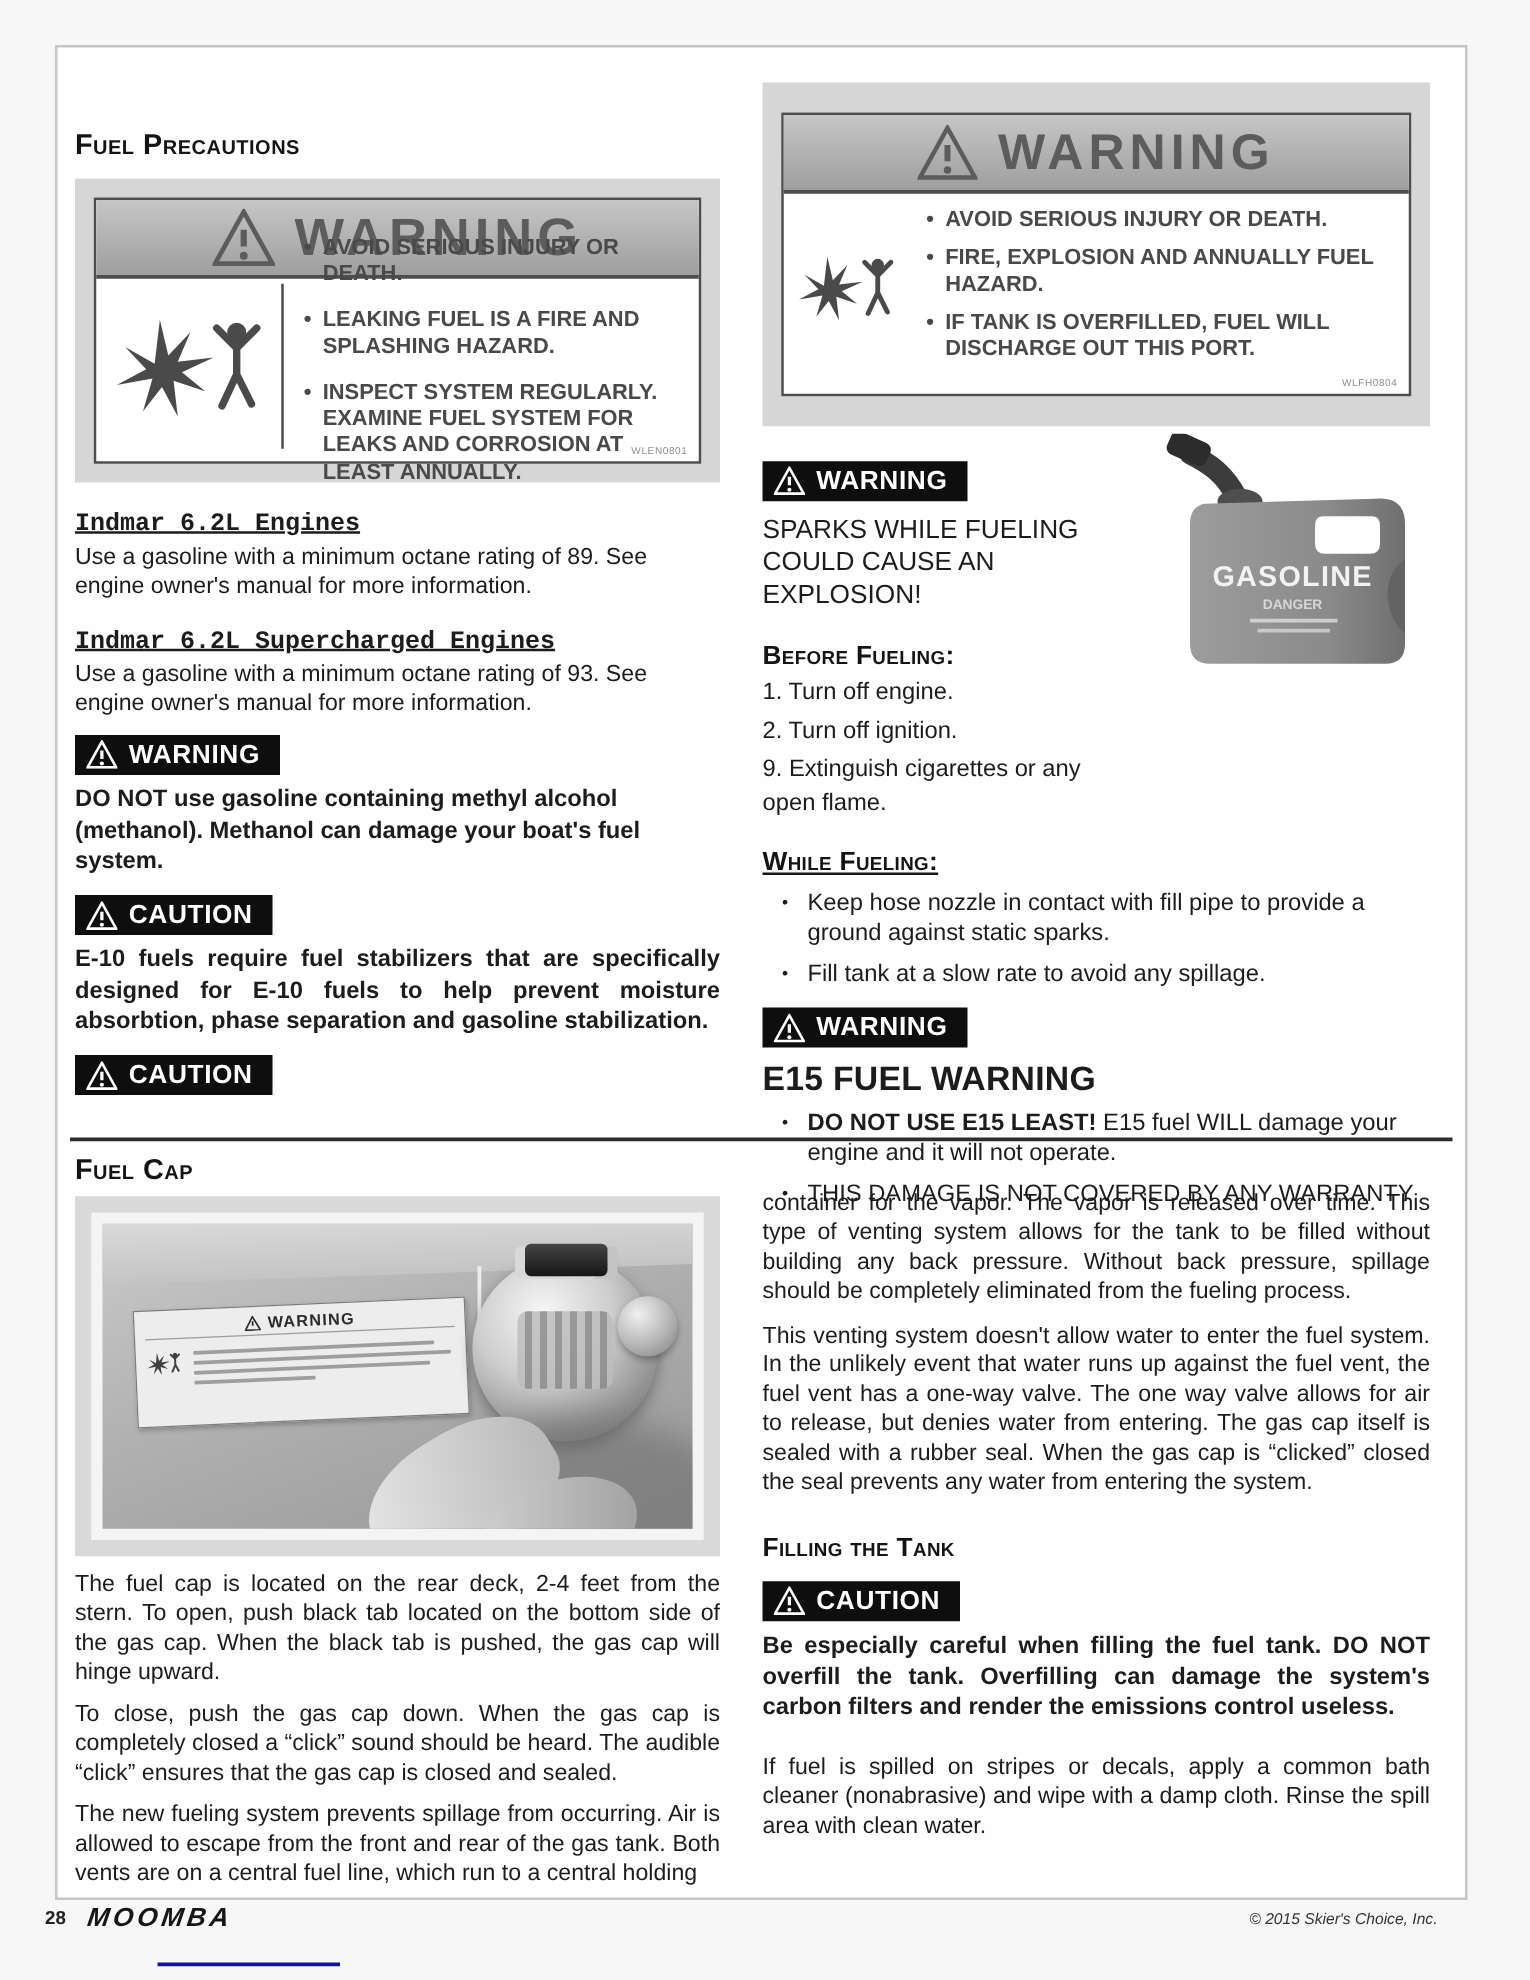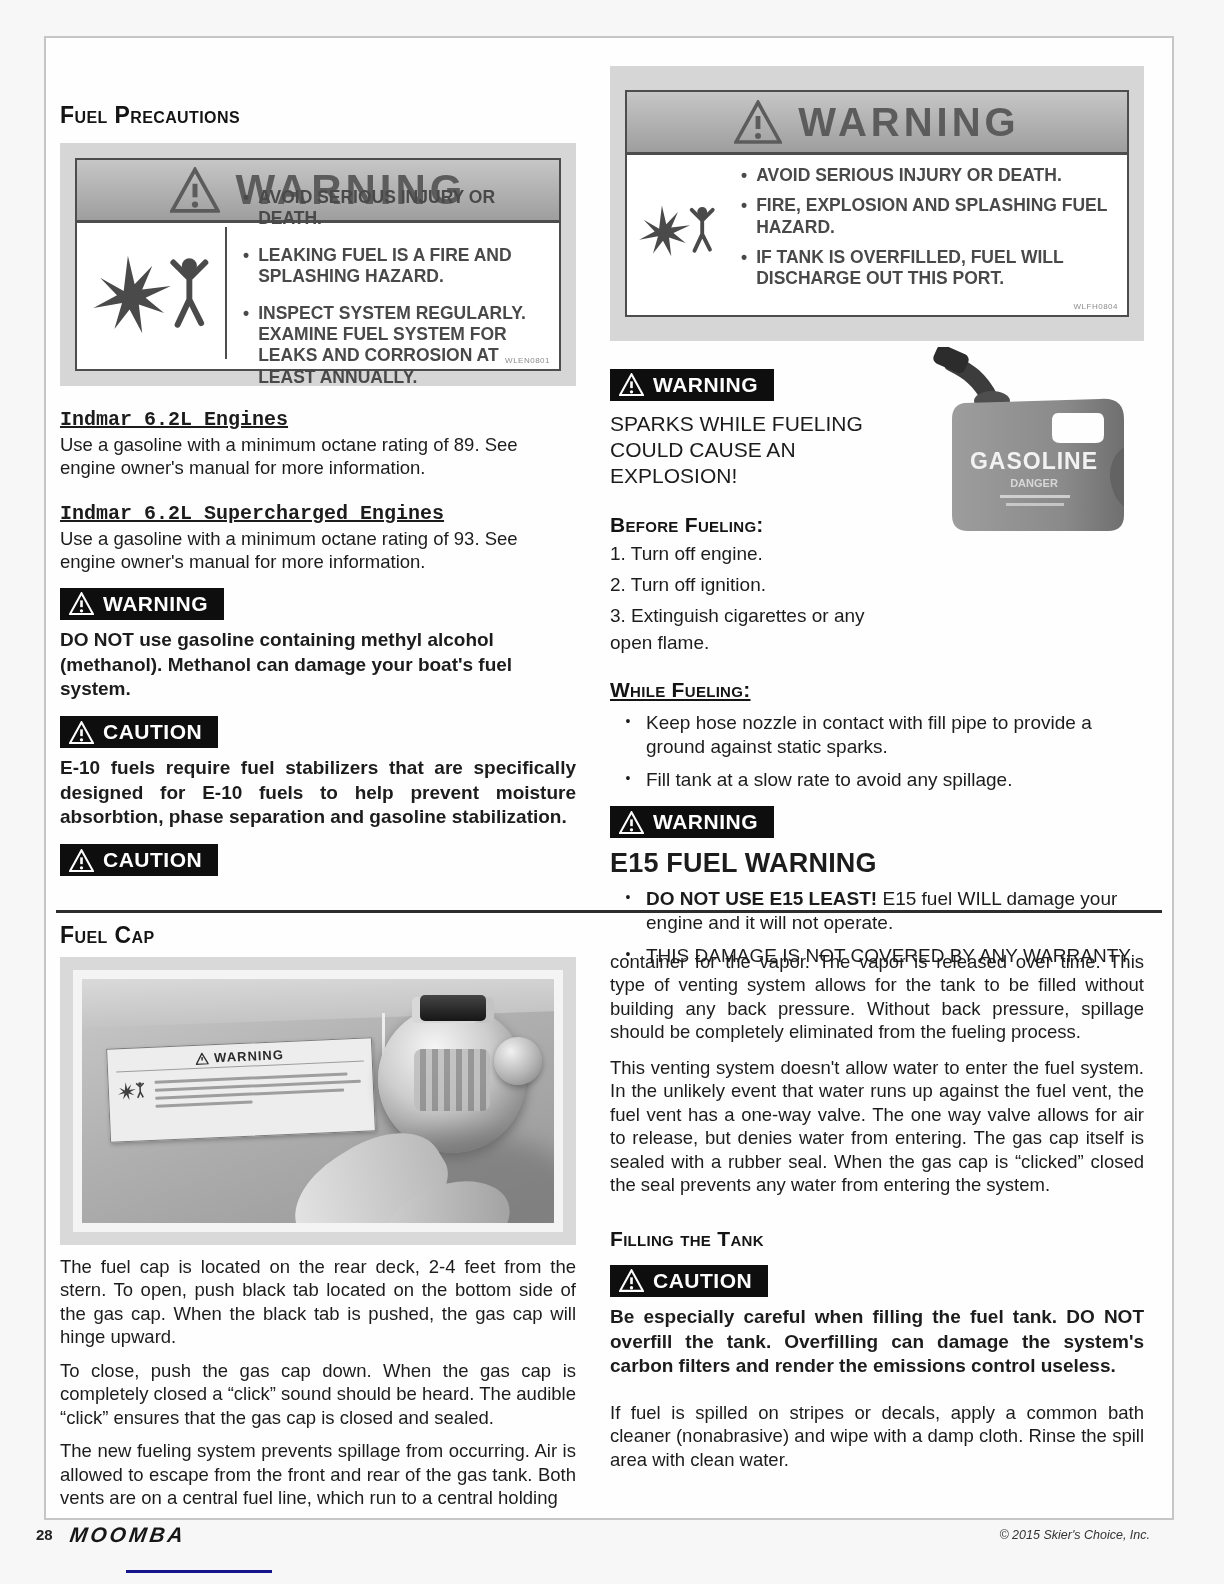--- a/index.html
+++ b/index.html
@@ -267,21 +267,21 @@
               <path d="M118 29 L118 60 M118 35 L99 16 M118 35 L137 16 M118 60 L104 90 M118 60 L132 88" stroke="#4a4a4a" stroke-width="7" fill="none" stroke-linecap="round"></path>
             </svg>
           </div>
           <div class="label-bullets">
             <div class="lb">
                 <span class="dot">•</span>
                 <span>AVOID SERIOUS INJURY OR DEATH.</span>
               </div>
             <div class="lb">
                 <span class="dot">•</span>
-                <span>FIRE, EXPLOSION AND SPLASHING FUEL HAZARD.</span>
+                <span>FIRE, EXPLOSION AND ANNUALLY FUEL HAZARD.</span>
               </div>
             <div class="lb">
                 <span class="dot">•</span>
                 <span>IF TANK IS OVERFILLED, FUEL WILL DISCHARGE OUT THIS PORT.</span>
               </div>
           </div>
         </div>
         <span class="label-code">WLFH0804</span>
       </div>
     </div>
@@ -295,21 +295,21 @@
             <circle cx="12" cy="18" r="1.6" fill="#fff"></circle>
           </svg>
           <span class="badge-word">WARNING</span>
         </div>
         <p class="sparks-text">SPARKS WHILE FUELING COULD CAUSE AN EXPLOSION!</p>
 
         <div class="before-block">
           <h2 class="sc-sub">Before Fueling:</h2>
           <p class="steps">1. Turn off engine.</p>
           <p class="steps">2. Turn off ignition.</p>
-          <p class="steps">3. Extinguish cigarettes or any open flame.</p>
+          <p class="steps">9. Extinguish cigarettes or any open flame.</p>
         </div>
       </div>
 
       <div class="can-wrap">
         <svg viewBox="0 0 230 200" width="230">
           <defs>
             <linearGradient id="canG" x1="0" y1="0" x2="1" y2="0">
               <stop offset="0" stop-color="#9d9d9d"></stop>
               <stop offset="0.65" stop-color="#8a8a8a"></stop>
               <stop offset="1" stop-color="#6f6f6f"></stop>

